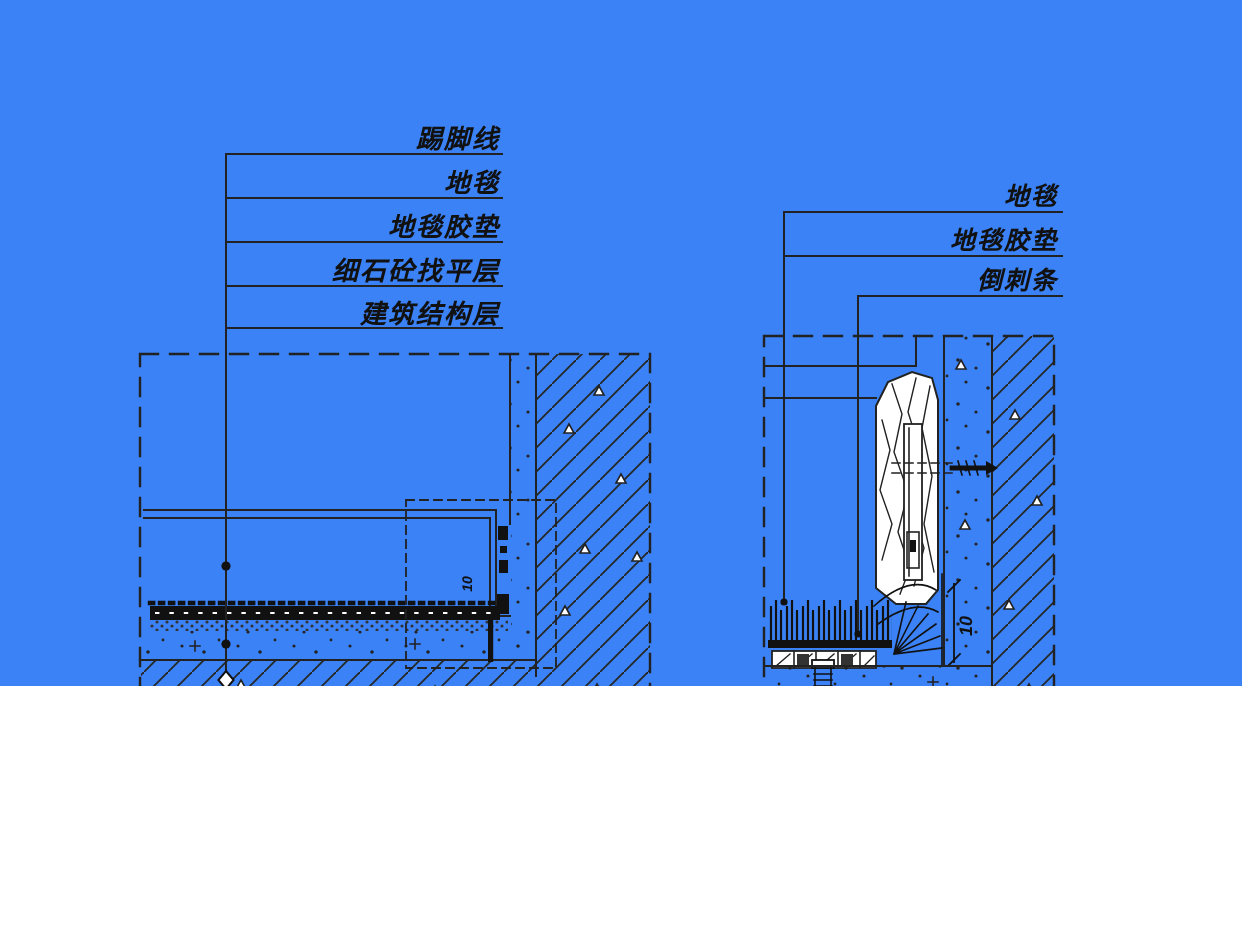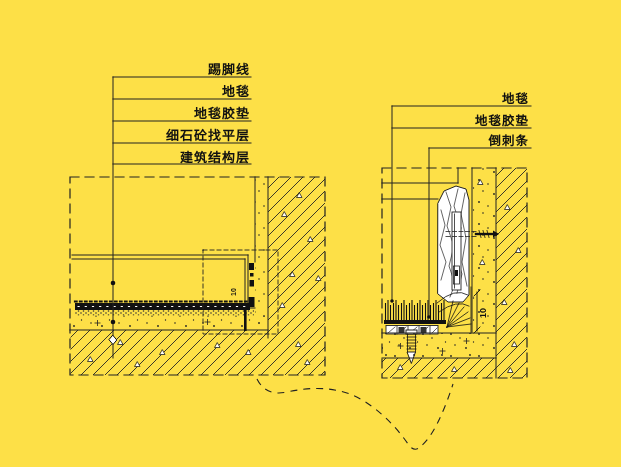--- a/index.html
+++ b/index.html
@@ -1,17 +1,17 @@
 <!DOCTYPE html>
 <html lang="zh-CN"><head>
 <meta charset="utf-8">
 <style>
   html,body{margin:0;padding:0;background:#fff;}
-  .canvas{position:relative;width:621px;height:467px;background:#fde047;overflow:hidden;
-          font-family:"Liberation Sans",sans-serif;}
+  .canvas{position:relative;width:621px;height:343px;background:#3b82f6;overflow:hidden;
+          font-family:"Liberation Sans",sans-serif;font-style:italic;}
   svg{display:block;}
   text{font-family:"Liberation Sans","DejaVu Sans",sans-serif;font-weight:bold;fill:#111;}
   .lbl{font-size:13px;letter-spacing:1px;}
   .lbl-r{font-size:12.5px;letter-spacing:1px;}
   .dim{font-size:9px;font-weight:bold;}
   .dim-sm{font-size:7px;font-weight:bold;}
 </style>
 </head>
 <body>
 

